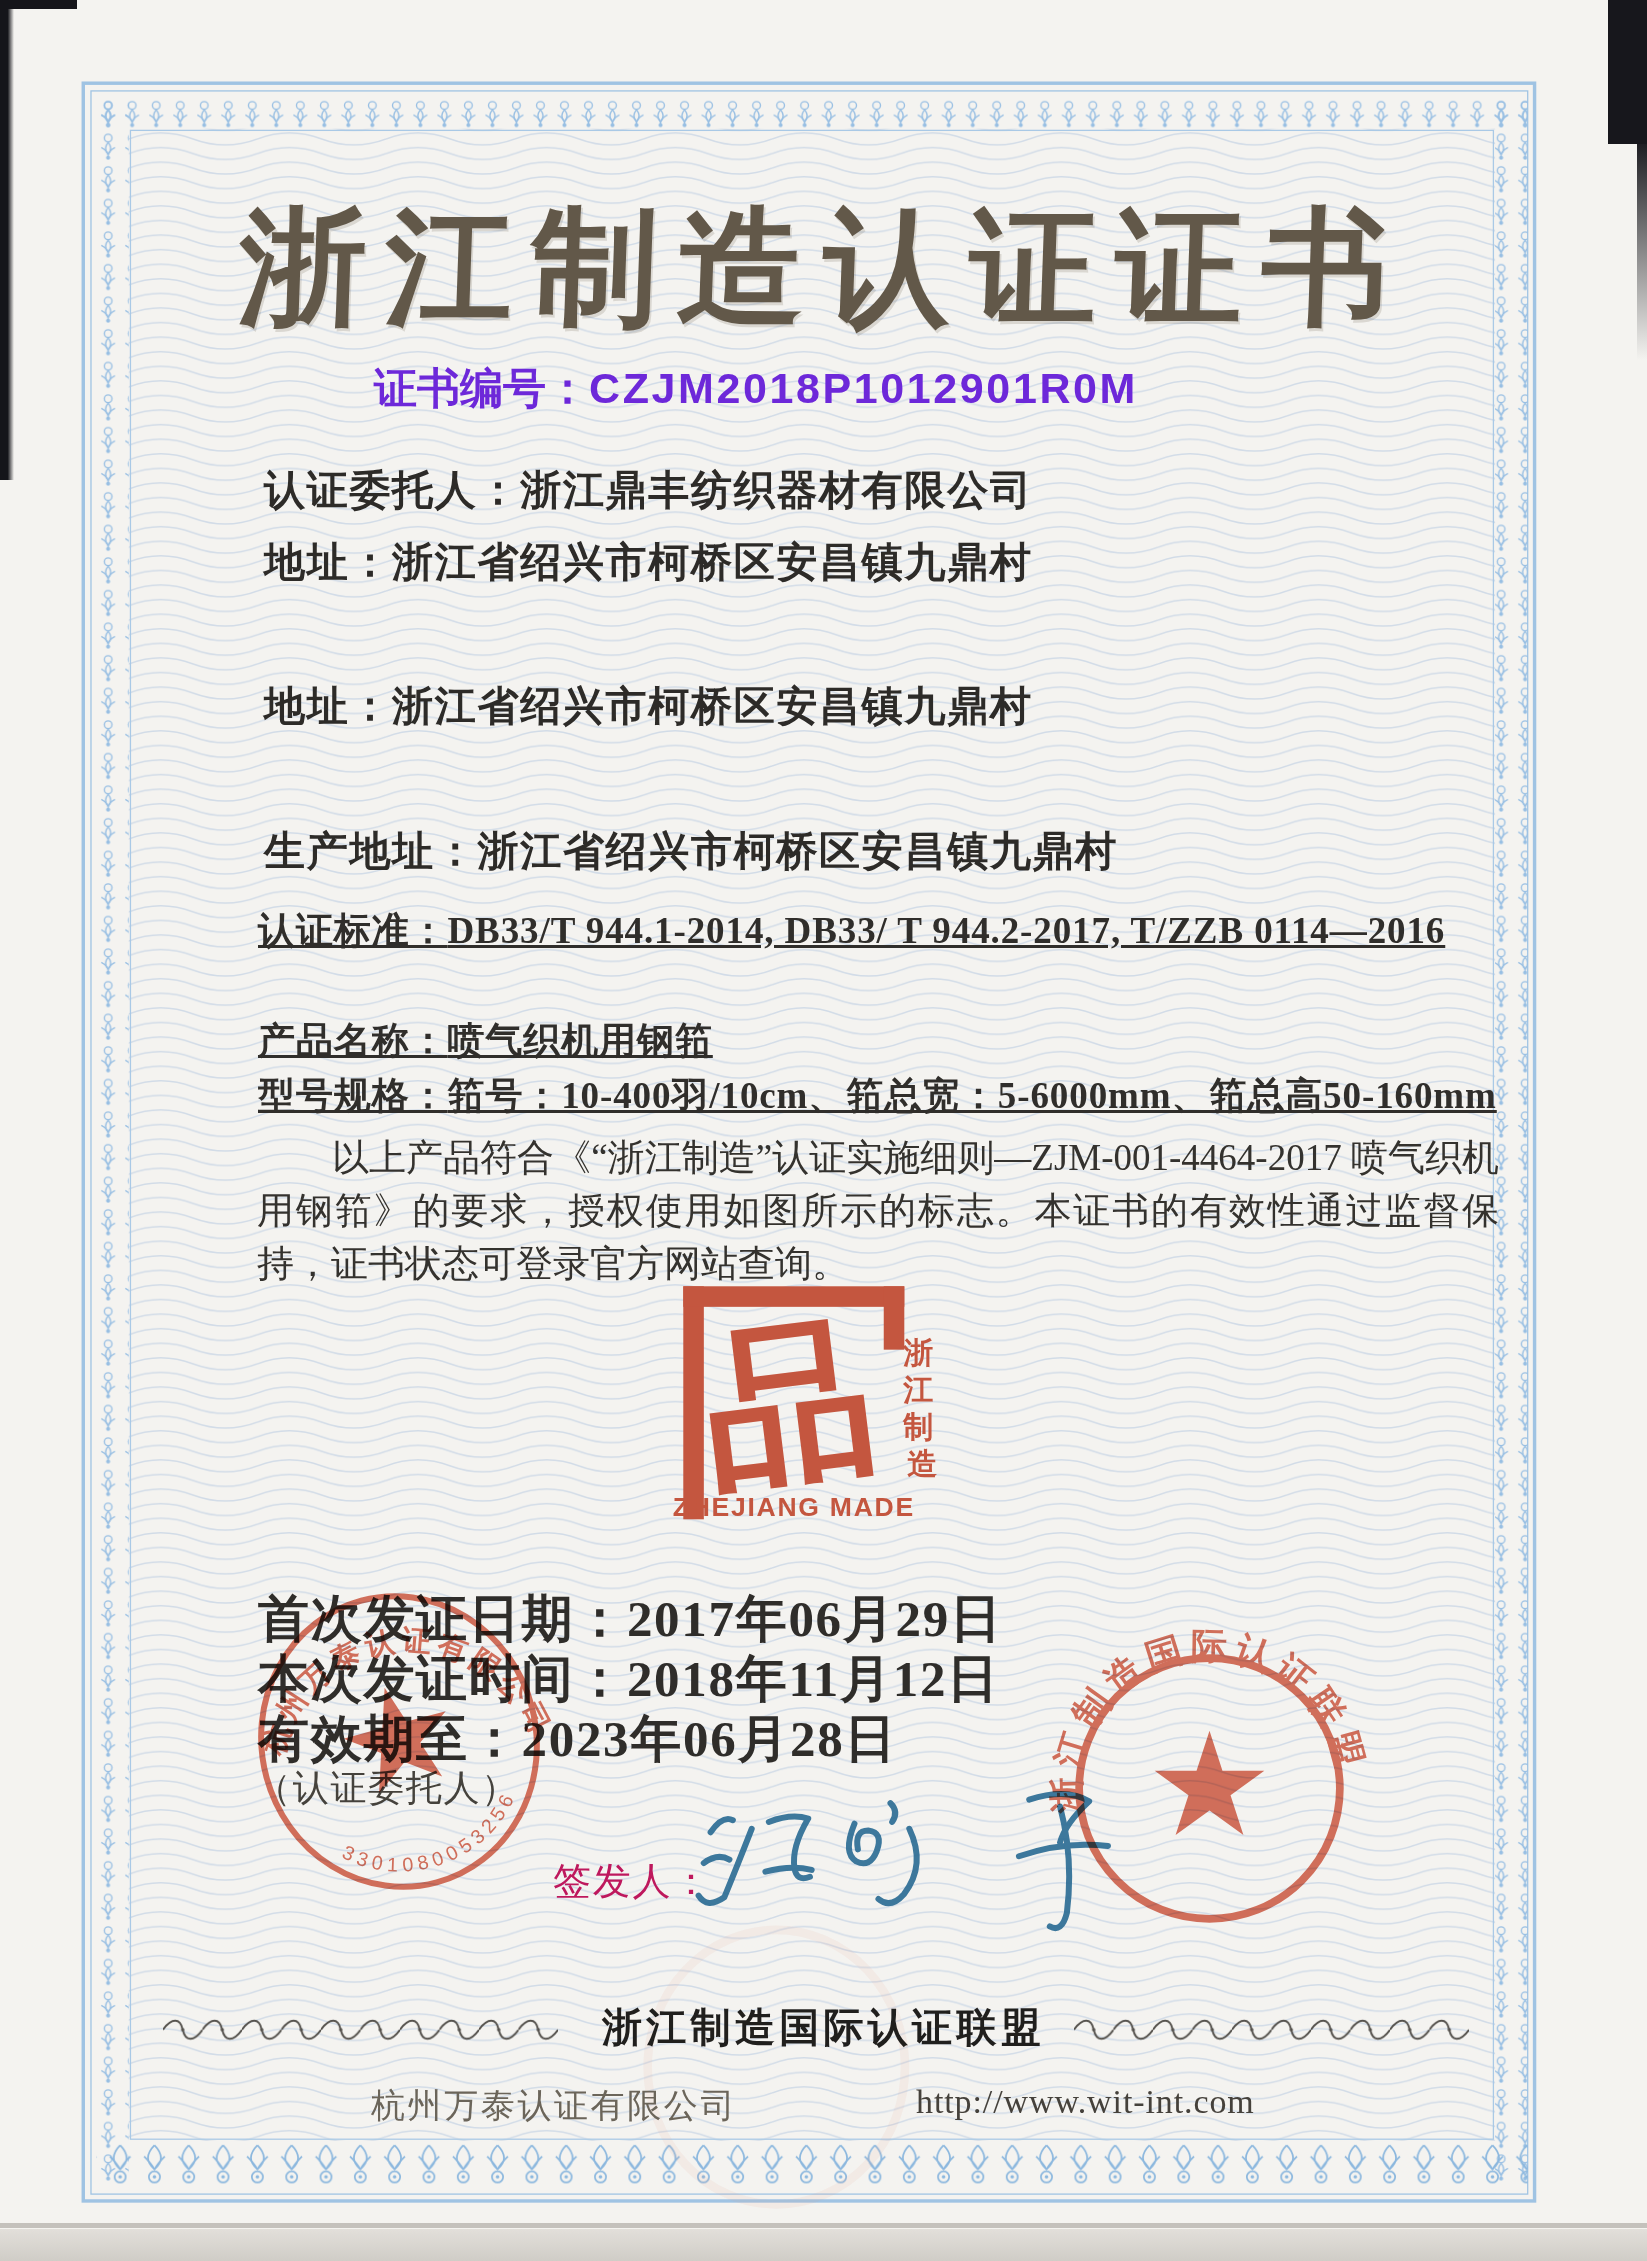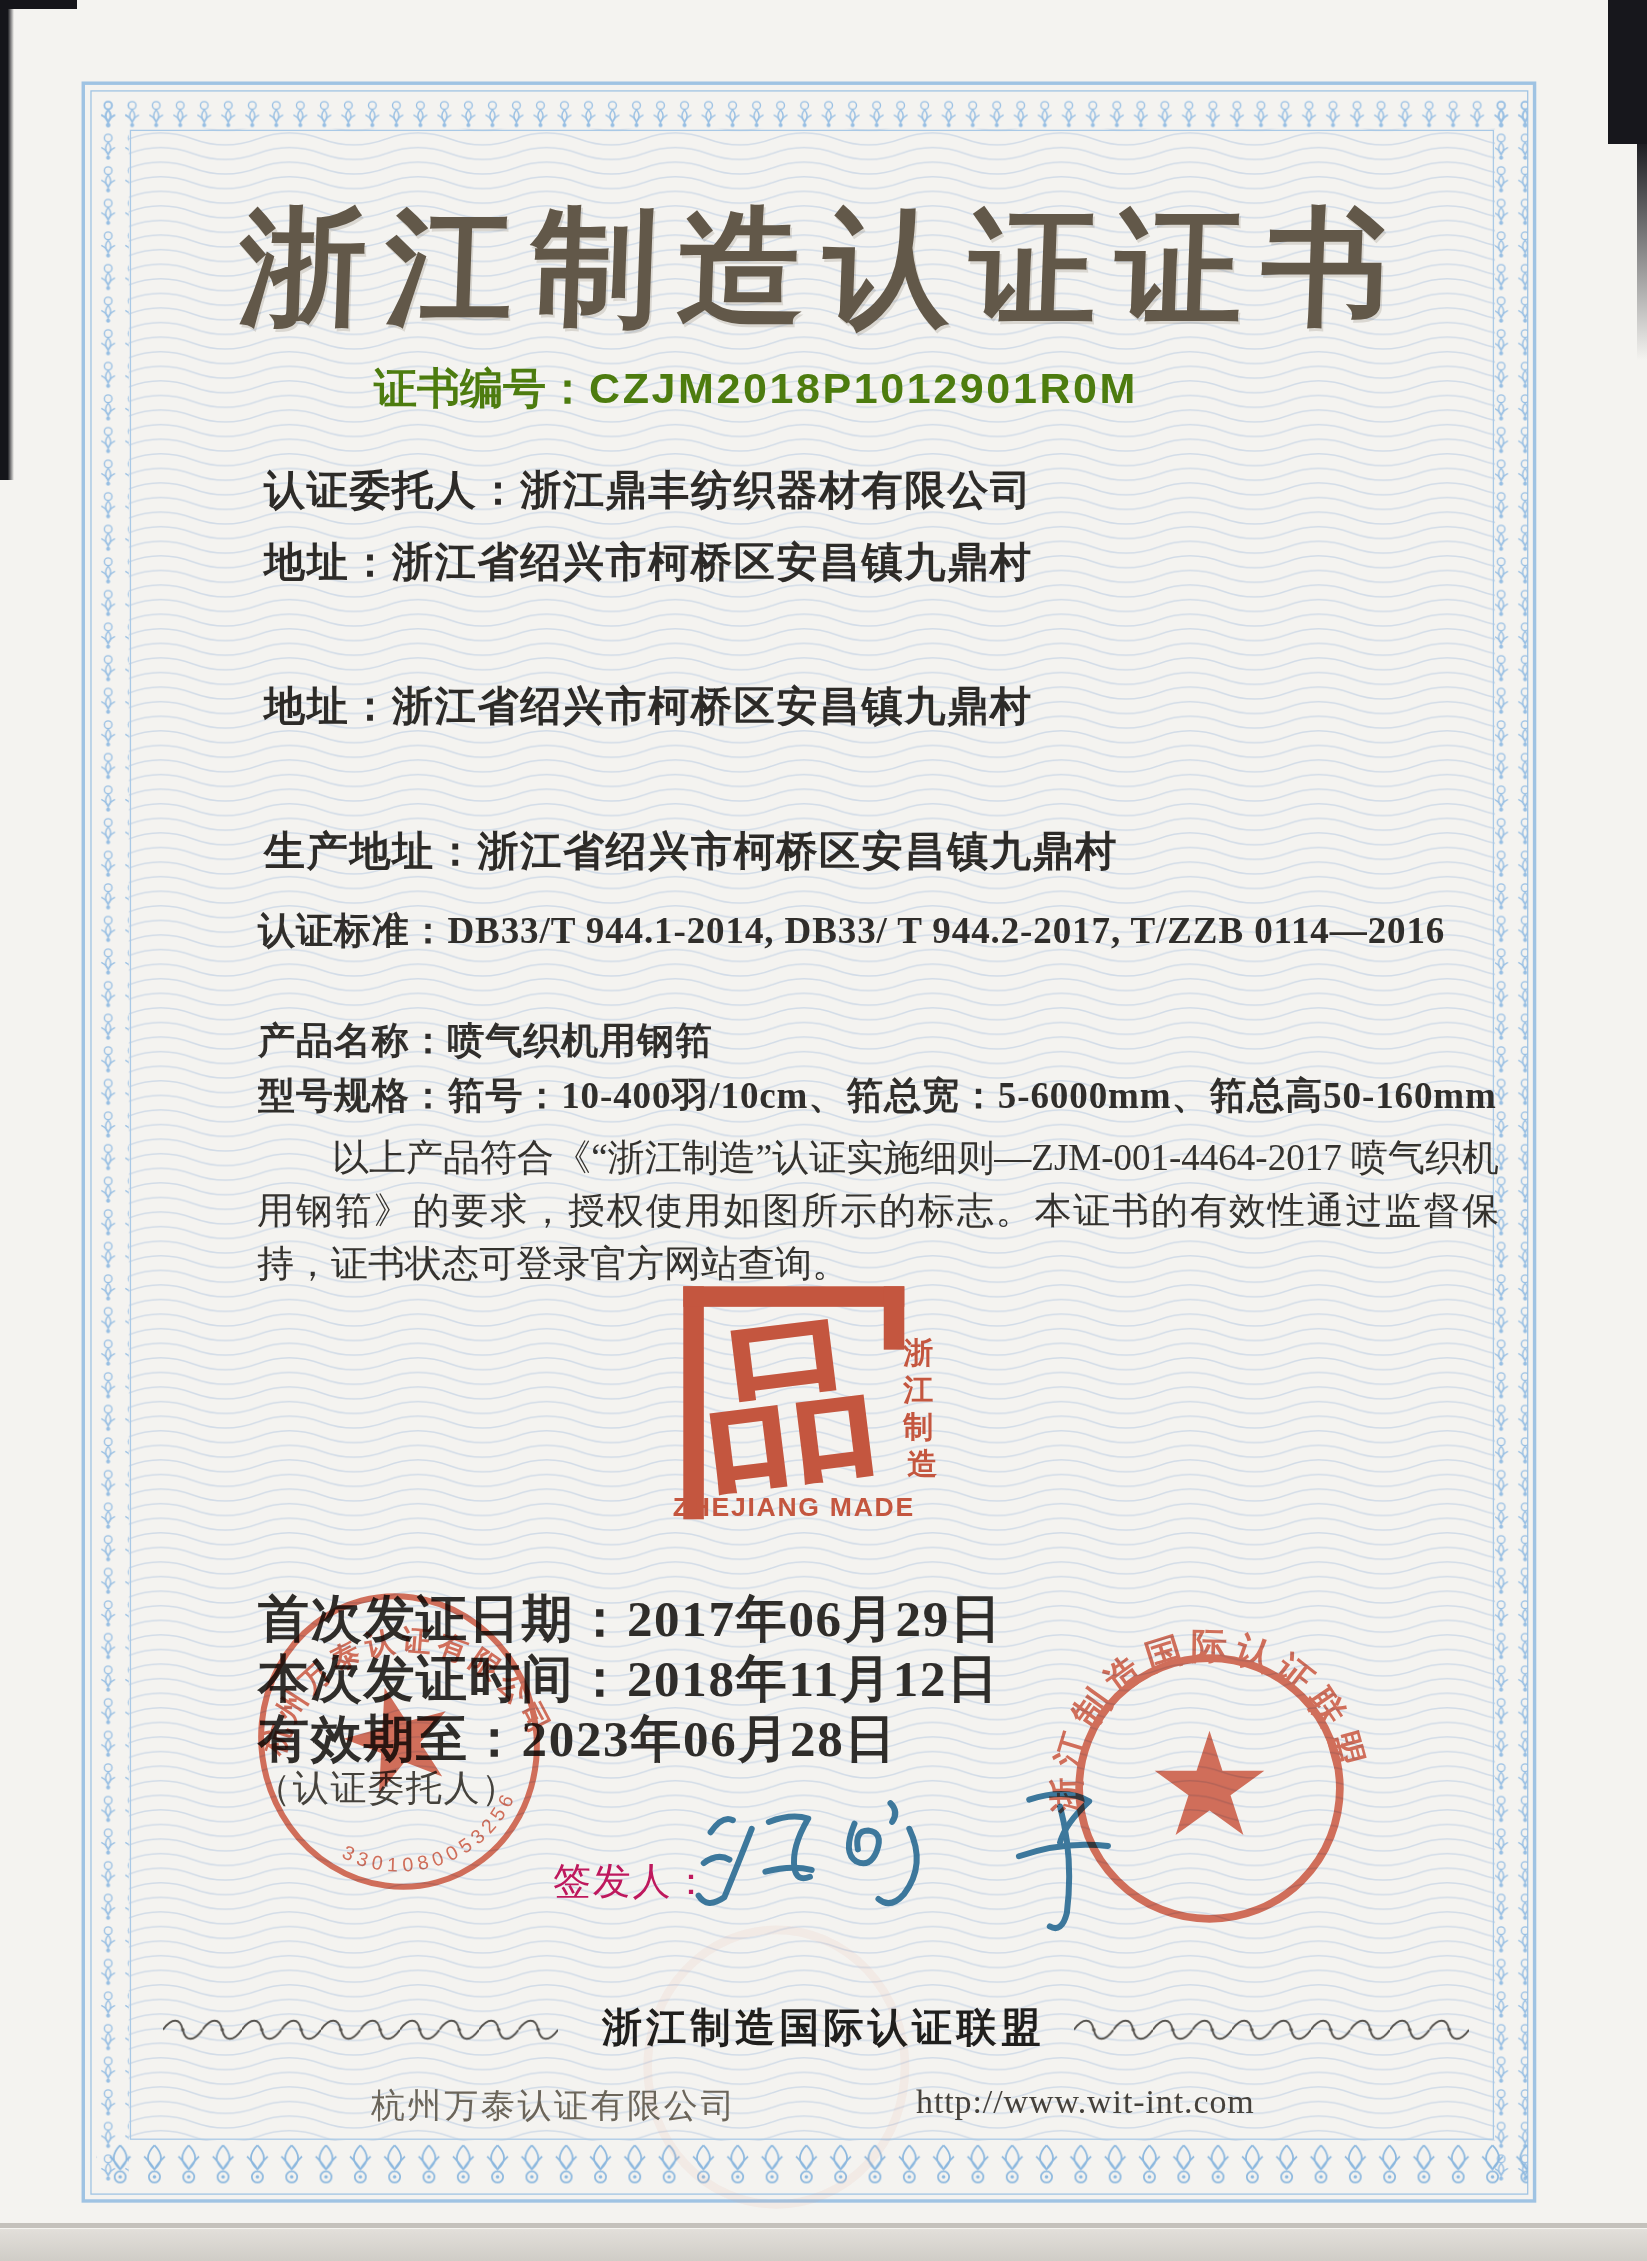--- a/index.html
+++ b/index.html
@@ -2,24 +2,24 @@
 <html style="font-size:13.7px"><head>
 <meta charset="utf-8">
 <style>
   html,body{margin:0;padding:0;background:#d8d6d2;}
   .page{position:relative;width:1647px;height:2261px;margin:0 auto;overflow:hidden;
         background:#f4f3f0;font-family:"Liberation Serif","DejaVu Serif",serif;color:#2e2c29;}
   .abs{position:absolute;white-space:nowrap;}
   .title{top:184px;left:0;width:1647px;text-align:center;font-size:127px;font-weight:700;
          letter-spacing:19px;color:#625849;transform:skewX(-2deg);
          text-shadow:1.7px 2.6px 0 rgba(98,88,73,.18);}
-  .certno{top:360px;left:0;width:1512px;text-align:center;font-size:43px;font-weight:700;color:#4d7c0f;}
+  .certno{top:360px;left:0;width:1512px;text-align:center;font-size:43px;font-weight:700;color:#6d28d9;}
   .certno .code{font-family:"Liberation Sans","DejaVu Sans",sans-serif;letter-spacing:2.6px;}
   .field{left:264px;font-size:41px;font-weight:700;letter-spacing:1.7px;color:#2d2b28;}
-  .spec{left:258px;font-size:37px;font-weight:600;letter-spacing:0.9px;color:#302e2b;}
+  .spec{left:258px;font-size:37px;font-weight:600;letter-spacing:0.9px;color:#302e2b;text-decoration:underline;}
   .statement{position:absolute;left:257px;top:1131px;width:1242px;font-size:37px;line-height:53px;
              font-weight:400;color:#34322e;text-align:justify;text-indent:75px;white-space:normal;}
   .dateline{left:258px;font-size:51px;font-weight:600;letter-spacing:1.7px;color:#2f2d2a;}
   .sealnote{left:255px;top:1764px;font-size:36px;font-weight:400;color:#45423c;letter-spacing:1.7px;}
   .issuer{left:553px;top:1856px;font-size:38px;font-weight:500;color:#be185d;letter-spacing:1.7px;}
   .f-head{top:2000px;left:50%;transform:translateX(-50%);font-size:40px;font-weight:700;letter-spacing:4.3px;
           color:#201f1d;font-family:"Liberation Sans","DejaVu Sans",sans-serif;}
   .f-co{left:371px;top:2083px;font-size:34px;color:#6b655a;letter-spacing:2.6px;}
   .f-url{left:916px;top:2083px;font-size:34px;color:#45413b;letter-spacing:0.9px;}
   svg{display:block;}

